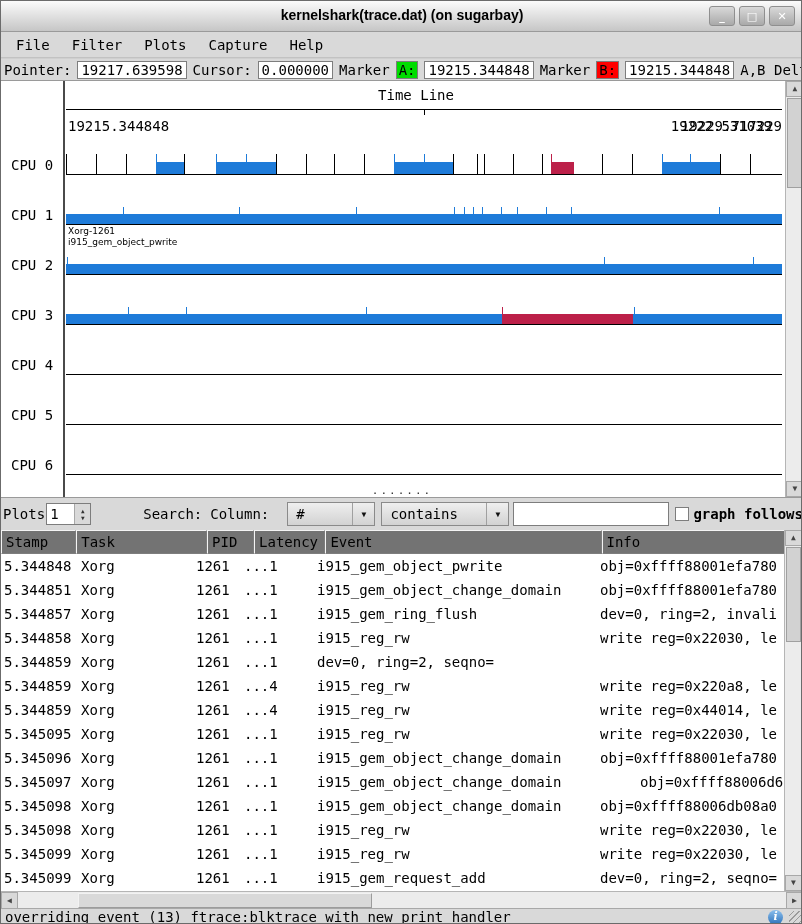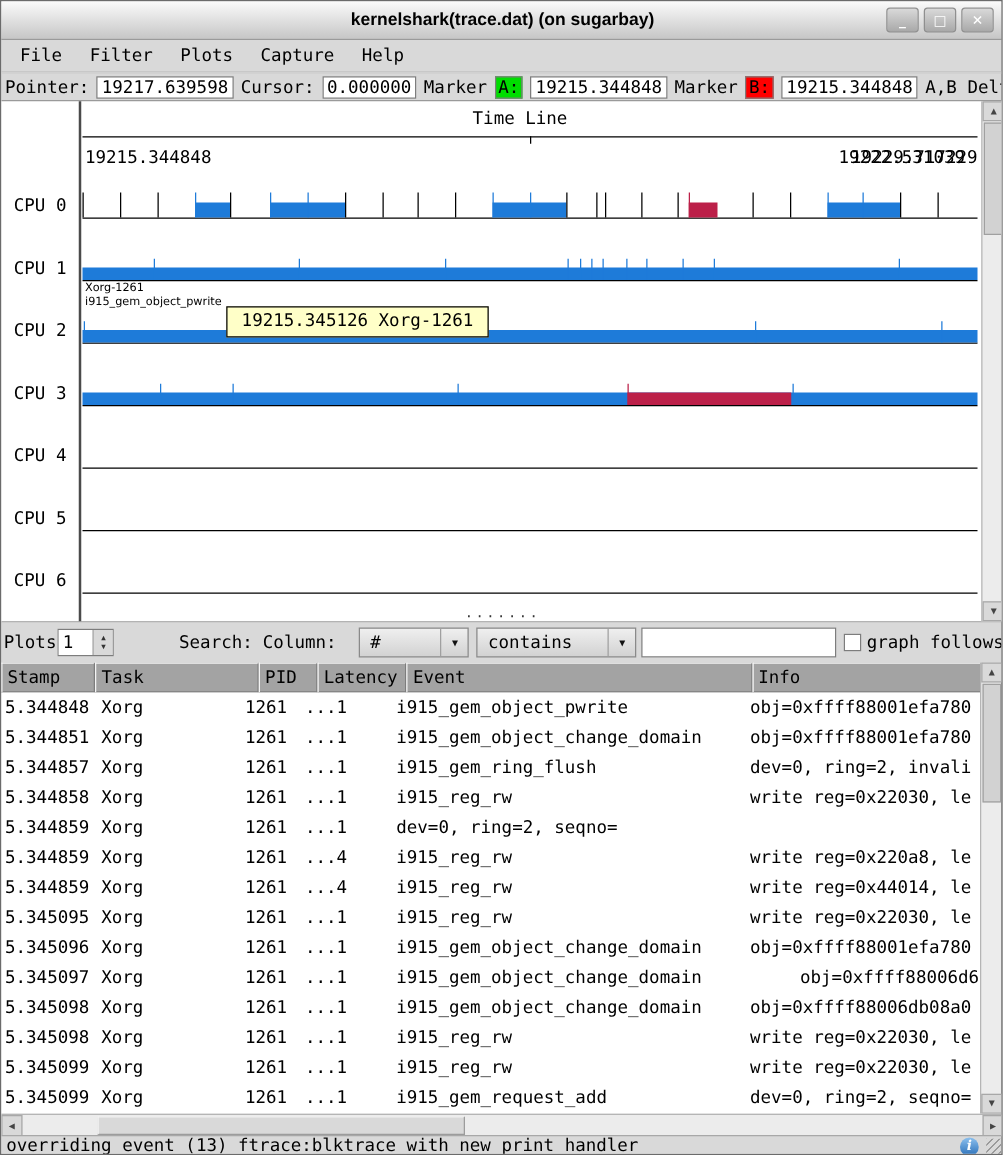--- a/index.html
+++ b/index.html
@@ -89,24 +89,24 @@
     border:1px solid #8a8a8a; display:flex; align-items:center; position:relative; }
   .combo .cval { padding-left:8px; flex:1; }
   .combo .carrow { width:22px; height:100%; border-left:1px solid #a0a0a0;
     display:flex; align-items:center; justify-content:center; font-size:8px; color:#111; }
   .combo1 { width:108px; margin-left:18px; }
   .combo2 { width:157px; margin-left:6px; }
   .searchentry { width:156px; height:24px; border:1px solid #7d7d7d; margin-left:4px;
     font-family:"DejaVu Sans Mono", monospace; font-size:14px; padding:0 3px; background:#fff; }
   .chk { width:14px; height:14px; background:#fff; border:1px solid #7d7d7d;
     margin-left:6px; flex:none; }
-  .lab-graphfollows { margin-left:4px; }
+  .lab-graphfollows { margin-left:4px;font-weight:bold; }
   
   .thead { position:absolute; left:0; top:529px; width:785px; height:24px; display:flex; }
-  .hcell { height:24px; background:#a3a3a3; border-top:1px solid #f4f4f4;
+  .hcell { height:24px; background:#737373; border-top:1px solid #f4f4f4;
     border-left:1px solid #f4f4f4; border-right:1px solid #7d7d7d;
     border-bottom:1px solid #7d7d7d; padding-left:4px; line-height:22px;
     overflow:hidden; white-space:nowrap; }
   .tbody { position:absolute; left:0; top:553px; width:785px; height:337px;
     background:#fff; overflow:hidden; }
   .trow { display:flex; height:24px; line-height:24px; }
   .tcell { overflow:hidden; white-space:nowrap; padding-left:3px; flex:none; }
   .tvscroll { position:absolute; right:0; top:529px; width:17px; height:361px;
     background:#ececec; border-left:1px solid #b5b5b5; }
   
@@ -160,21 +160,20 @@
     <div class="labelsep"></div>
     <div class="tl-title">Time Line</div>
     <div class="axis"></div>
     <div class="axis-midtick"></div>
     <div class="tl-left">19215.344848</div>
     <div class="tl-mid">19222.531039</div>
     <div class="tl-right">19229.717229</div>
 
     <div class="task-lbl" style="left:67px; top:145px;">Xorg-1261</div>
     <div class="task-lbl" style="left:67px; top:156px;">i915_gem_object_pwrite</div>
-    <div class="tooltip">19215.345126 Xorg-1261</div>
     <div class="splitdots">·······</div>
 
     <div class="vscroll">
       <div class="sb-btn" style="top:0;">▲</div>
       <div class="sb-thumb" style="top:17px; height:90px;"></div>
       <div class="sb-btn" style="bottom:0;">▼</div>
     </div>
   <div class="cpu-label" style="top: 76px;">CPU 0</div>
       <div class="baseline" style="top: 93px;"></div>
       <div class="bar" style="left: 155px; width: 28px; top: 81px; height: 12px; background: rgb(30, 123, 217);"></div>

